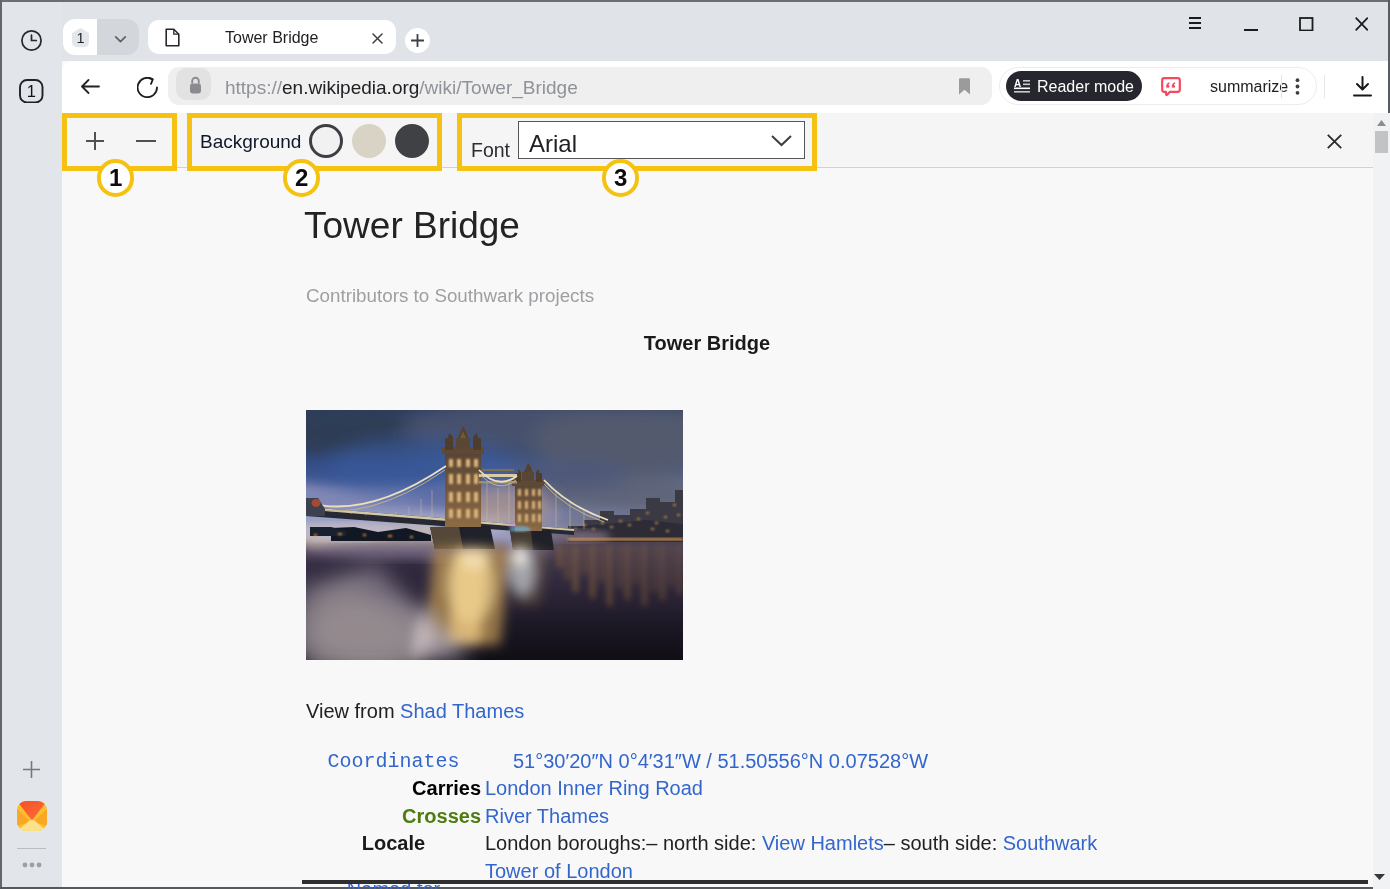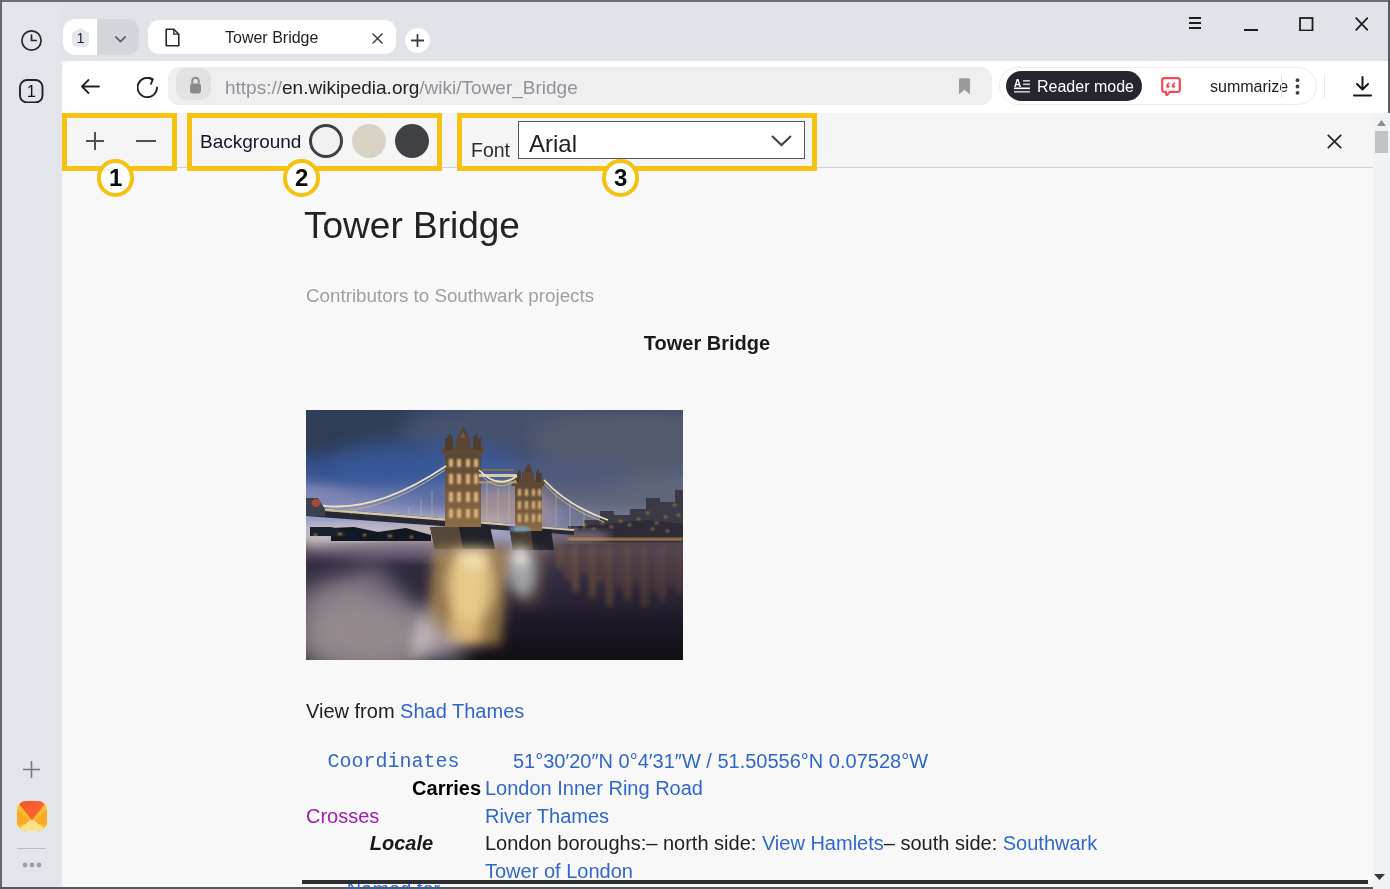--- a/index.html
+++ b/index.html
@@ -388,21 +388,21 @@
   <path d="M0 150 L120 150 L105 250 L0 250 Z" fill="#241e2e" opacity="0.35" filter="url(#b6)"></path>
 </svg>
 
 <div class="abs" style="left:306px;top:700px;font-size:20px;color:#202122;">View from <span style="color:#3366cc">Shad Thames</span></div>
 
 <div class="abs" style="left:306px;top:747.5px;font-size:20px;line-height:27.5px;">
   <div style="position:absolute;left:0;top:0;width:175px;text-align:center;color:#3366cc;font-family:Liberation Mono, monospace;">Coordinates</div>
   <div style="position:absolute;left:179px;top:0;color:#3366cc;white-space:nowrap;margin-left:28px;">51°30′20″N 0°4′31″W / 51.50556°N 0.07528°W</div>
   <div style="position:absolute;left:0;top:27.5px;width:175px;text-align:right;font-weight:bold;color:#000000;">Carries</div>
   <div style="position:absolute;left:179px;top:27.5px;color:#3366cc;white-space:nowrap;">London Inner Ring Road</div>
-  <div style="position:absolute;left:0;top:55px;width:175px;text-align:left;font-weight:normal;color:#a21caf;">Crosses</div>
+  <div style="position:absolute;left:0;top:55px;width:175px;text-align:right;font-weight:bold;color:#4d7c0f;">Crosses</div>
   <div style="position:absolute;left:179px;top:55px;color:#3366cc;white-space:nowrap;">River Thames</div>
-  <div style="position:absolute;left:8px;top:82.5px;width:175px;text-align:center;font-weight:bold;color:#1a1a1a;font-style:italic;">Locale</div>
+  <div style="position:absolute;left:0;top:82.5px;width:175px;text-align:center;font-weight:bold;color:#1a1a1a;">Locale</div>
   <div style="position:absolute;left:179px;top:82.5px;color:#202122;white-space:nowrap;">London boroughs:– north side: <span style="color:#3366cc">View Hamlets</span>– south side: <span style="color:#3366cc">Southwark</span></div>
   <div style="position:absolute;left:0;top:128px;width:175px;text-align:center;color:#3366cc;">Named for</div>
   <div style="position:absolute;left:179px;top:110px;color:#3366cc;white-space:nowrap;">Tower of London</div>
 </div>
 
 <div class="abs" style="left:302px;top:880px;width:1066px;height:4px;background:#2e2e2e;"></div>
 
 </body></html>

